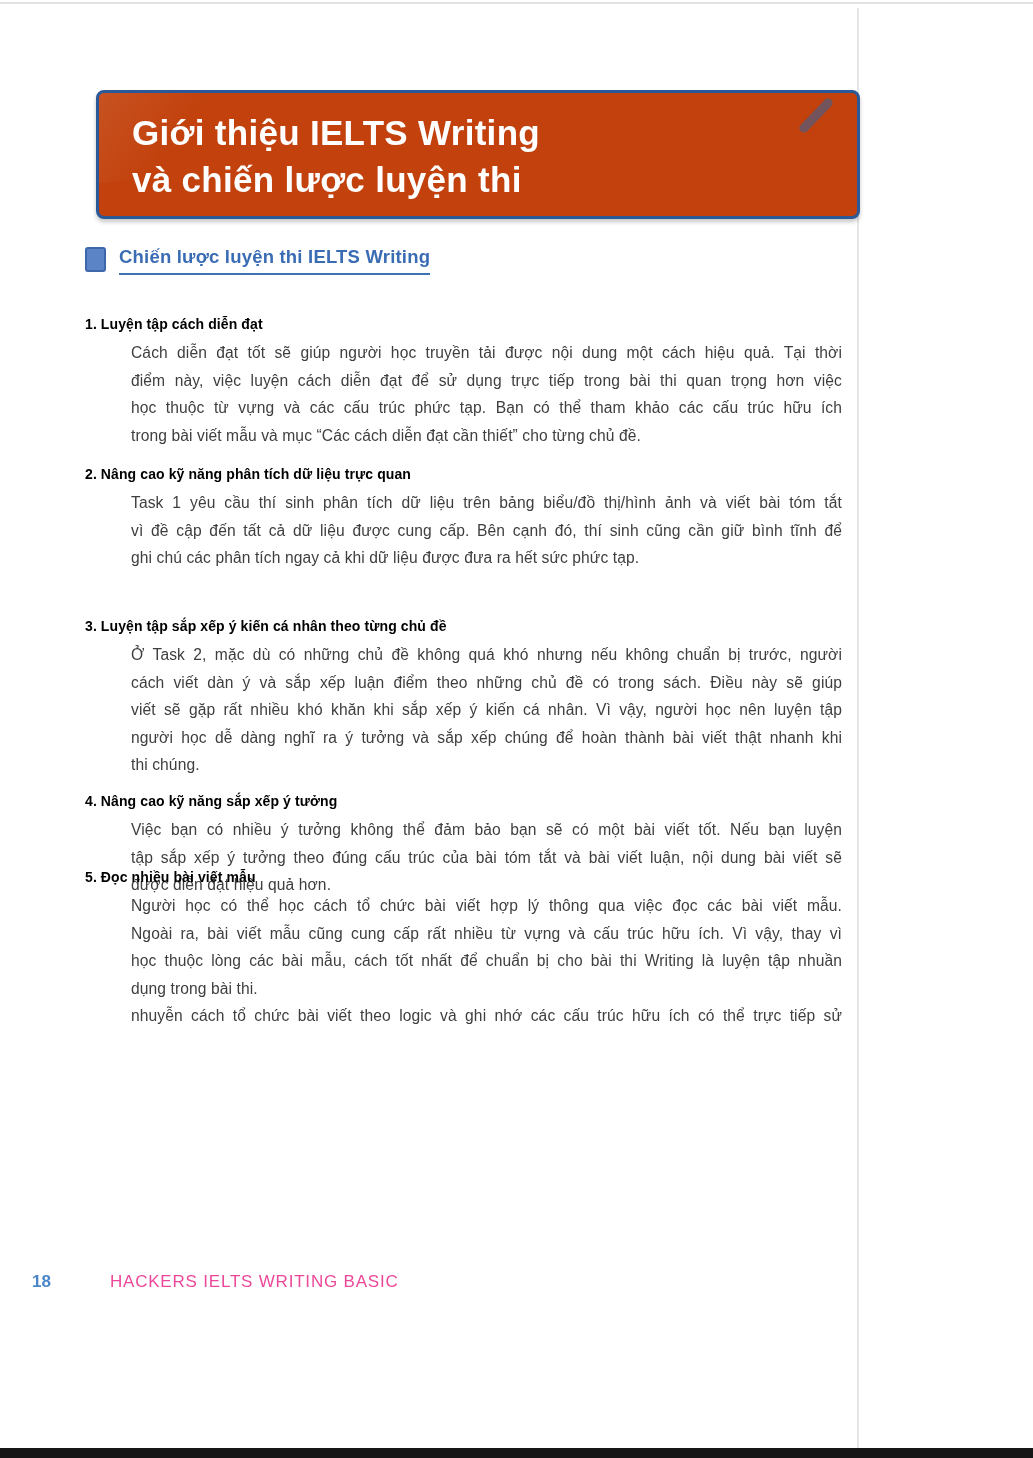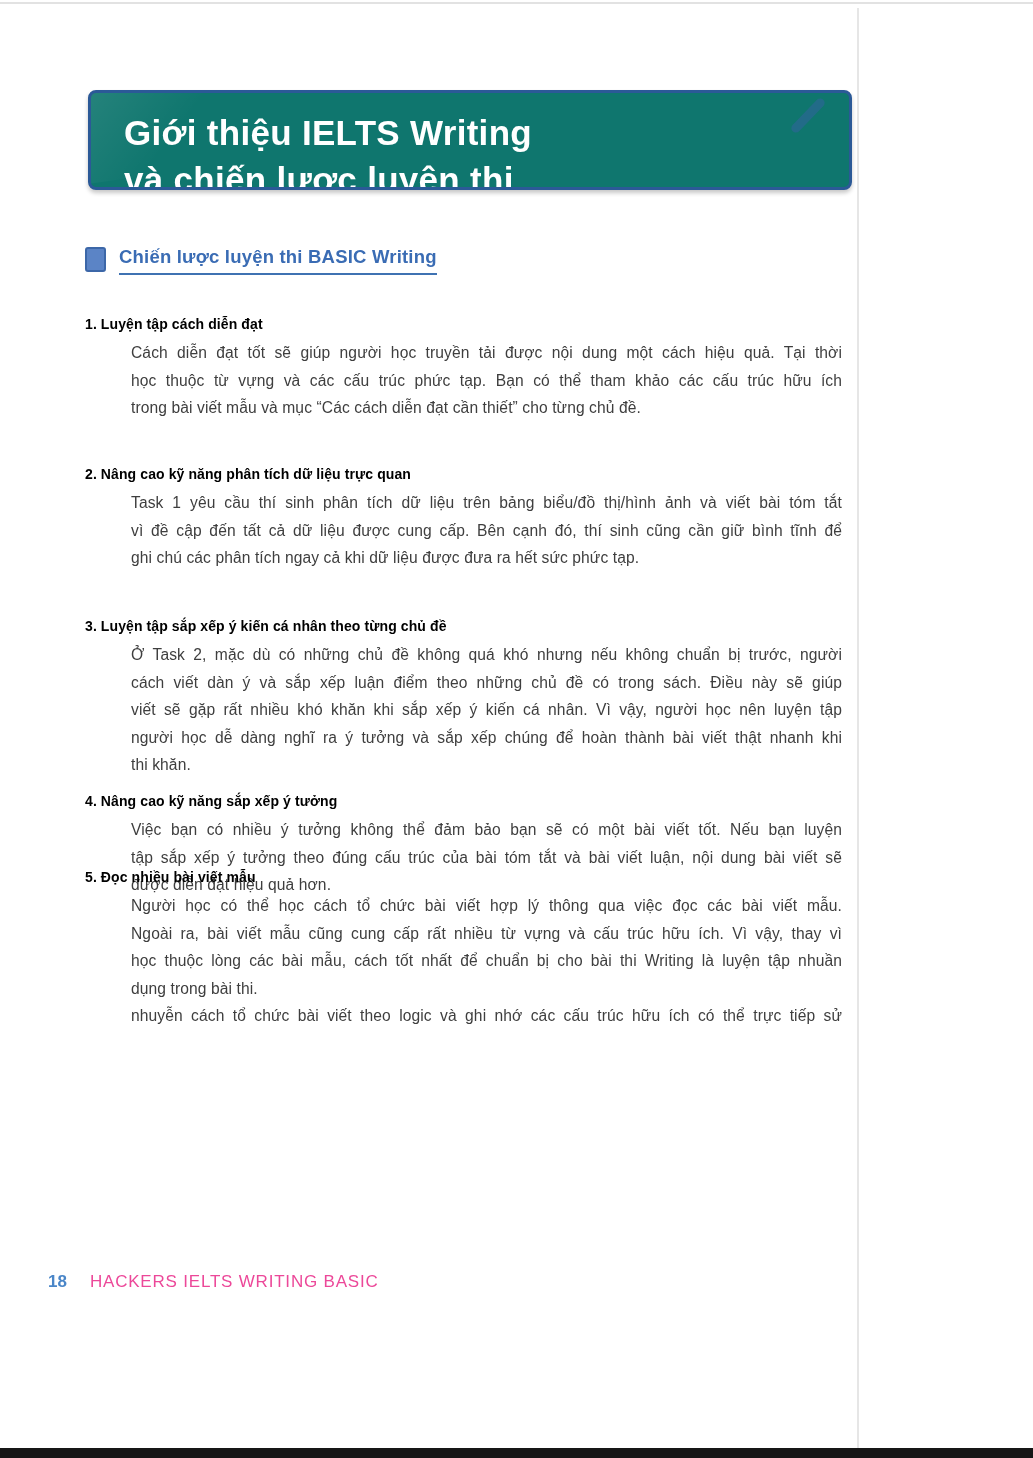--- a/index.html
+++ b/index.html
@@ -10,22 +10,22 @@
   }
   .page-root{position:absolute;inset:0;}
 
   
   .top-edge-line{position:absolute;left:0;top:2px;width:100%;height:2px;background:#e2e2e2;}
   .page-edge-line{position:absolute;left:857px;top:8px;width:2px;height:1440px;background:#e6e6e6;}
   .bottom-scan-bar{position:absolute;left:0;top:1448px;width:100%;height:10px;background:#161616;}
 
   
   .header-banner{
-    position:absolute;left:88px;top:90px;width:764px;height:100px;
-    background:#0f766e;border:3px solid #2b5997;border-radius:8px;
+    position:absolute;left:96px;top:90px;width:764px;height:129px;
+    background:#c2410c;border:3px solid #2b5997;border-radius:8px;
     box-sizing:border-box;box-shadow:0 3px 4px rgba(0,0,0,0.22);
     overflow:hidden;
   }
   .header-banner::before{
     content:"";position:absolute;left:-40px;top:-40px;width:220px;height:120px;
     background:linear-gradient(135deg,rgba(255,255,255,0.14),rgba(255,255,255,0) 60%);
     transform:rotate(-8deg);
   }
   .header-title{
     position:absolute;left:33px;top:16px;color:#ffffff;font-weight:700;
@@ -61,21 +61,21 @@
   }
   .strategy-body{margin-left:18px;width:739px;color:#3e3e3e;}
   .body-line{
     font-size:15.6px;line-height:27.5px;text-align:justify;letter-spacing:0.1px;
     white-space:normal;
     margin-left:28px;
   }
   .body-line.just{text-align-last:justify;}
 
   
-  .footer{position:absolute;left:48px;top:1272px;display:flex;align-items:baseline;}
+  .footer{position:absolute;left:32px;top:1272px;display:flex;align-items:baseline;gap:36px;}
   .footer-page-number{color:#4a86c8;font-weight:700;font-size:17px;}
   .footer-book-title{color:#ec4899;font-size:17px;margin-left:23px;letter-spacing:0.8px;}
 </style>
 </head>
 <body>
 
 <div class="page-root">
 
   <div class="top-edge-line"></div>
   <div class="page-edge-line"></div>
@@ -83,48 +83,49 @@
   <div class="header-banner">
     <div class="header-title">
       <div>Giới thiệu IELTS Writing</div>
       <div>và chiến lược luyện thi</div>
     </div>
     <div class="pen-stroke"></div>
   </div>
 
   <div class="section-heading-row">
     <div class="section-marker"></div>
-    <div class="section-heading-text">Chiến lược luyện thi BASIC Writing</div>
+    <div class="section-heading-text">Chiến lược luyện thi IELTS Writing</div>
   </div>
 
   <div class="strategies">
       <section class="strategy-section">
         <div class="strategy-heading">1. Luyện tập cách diễn đạt</div>
         <div class="strategy-body">
           <div class="body-line just">Cách diễn đạt tốt sẽ giúp người học truyền tải được nội dung một cách hiệu quả. Tại thời</div>
+          <div class="body-line just">điểm này, việc luyện cách diễn đạt để sử dụng trực tiếp trong bài thi quan trọng hơn việc</div>
           <div class="body-line just">học thuộc từ vựng và các cấu trúc phức tạp. Bạn có thể tham khảo các cấu trúc hữu ích</div>
           <div class="body-line">trong bài viết mẫu và mục “Các cách diễn đạt cần thiết” cho từng chủ đề.</div>
         </div>
       </section>
       <section class="strategy-section">
         <div class="strategy-heading">2. Nâng cao kỹ năng phân tích dữ liệu trực quan</div>
         <div class="strategy-body">
           <div class="body-line just">Task 1 yêu cầu thí sinh phân tích dữ liệu trên bảng biểu/đồ thị/hình ảnh và viết bài tóm tắt</div>
           <div class="body-line just">vì đề cập đến tất cả dữ liệu được cung cấp. Bên cạnh đó, thí sinh cũng cần giữ bình tĩnh để</div>
           <div class="body-line">ghi chú các phân tích ngay cả khi dữ liệu được đưa ra hết sức phức tạp.</div>
         </div>
       </section>
       <section class="strategy-section">
         <div class="strategy-heading">3. Luyện tập sắp xếp ý kiến cá nhân theo từng chủ đề</div>
         <div class="strategy-body">
           <div class="body-line just">Ở Task 2, mặc dù có những chủ đề không quá khó nhưng nếu không chuẩn bị trước, người</div>
           <div class="body-line just">cách viết dàn ý và sắp xếp luận điểm theo những chủ đề có trong sách. Điều này sẽ giúp</div>
           <div class="body-line just">viết sẽ gặp rất nhiều khó khăn khi sắp xếp ý kiến cá nhân. Vì vậy, người học nên luyện tập</div>
           <div class="body-line just">người học dễ dàng nghĩ ra ý tưởng và sắp xếp chúng để hoàn thành bài viết thật nhanh khi</div>
-          <div class="body-line">thi khăn.</div>
+          <div class="body-line">thi chúng.</div>
         </div>
       </section>
       <section class="strategy-section">
         <div class="strategy-heading">4. Nâng cao kỹ năng sắp xếp ý tưởng</div>
         <div class="strategy-body">
           <div class="body-line just">Việc bạn có nhiều ý tưởng không thể đảm bảo bạn sẽ có một bài viết tốt. Nếu bạn luyện</div>
           <div class="body-line just">tập sắp xếp ý tưởng theo đúng cấu trúc của bài tóm tắt và bài viết luận, nội dung bài viết sẽ</div>
           <div class="body-line">được diễn đạt hiệu quả hơn.</div>
         </div>
       </section>

